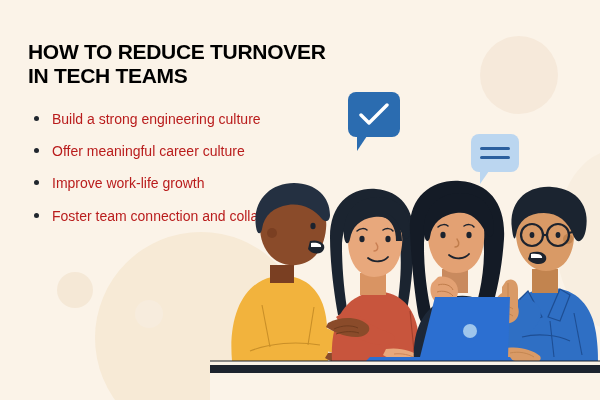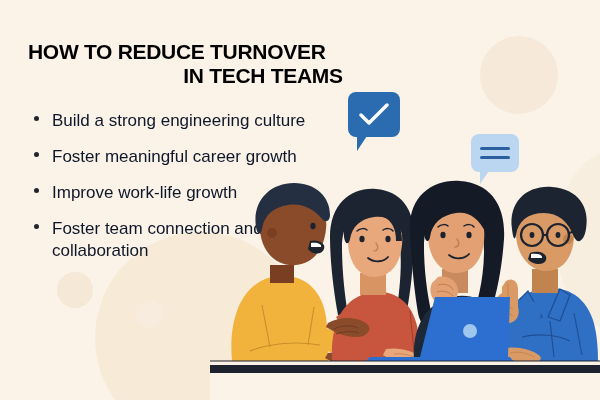--- a/index.html
+++ b/index.html
@@ -20,30 +20,30 @@
   .blob-small-left{left:57px;top:272px;width:36px;height:36px;background:#F5E8D6;}
   .blob-faint-mid{left:135px;top:300px;width:28px;height:28px;background:#F7ECDD;}
   .blob-right-edge{left:556px;top:150px;width:120px;height:180px;background:#F8EEE0;}
 
   
   .headline{
     position:absolute;left:28px;top:26px;width:470px;
     font-size:21px;font-weight:700;line-height:1.13;
     letter-spacing:-0.3px;color:#000000;text-transform:uppercase;
   }
-  .headline .l2{display:block;text-align:center;}
+  .headline .l2{display:block;}
 
   
   .bullets{
     position:absolute;left:30px;top:110px;width:290px;
     margin:0;padding:0;list-style:none;
   }
   .bullets li{
     position:relative;padding-left:22px;margin-bottom:14px;
-    font-size:17px;line-height:1.3;color:#0f172a;
+    font-size:14px;line-height:1.3;color:#b91c1c;
   }
   .bullets li:last-child{margin-bottom:0;}
   .bullets li .dot{
     position:absolute;left:4px;top:6px;width:5px;height:5px;
     border-radius:50%;background:#20262E;
   }
 
   
   .bubble{position:absolute;}
   .bubble .body{position:relative;border-radius:8px;width:100%;height:100%;}
@@ -93,21 +93,21 @@
     <span class="l2">IN TECH TEAMS</span>
   </h1>
 
   <ul class="bullets">
     <li>
       <span class="dot"></span>
       <span>Build a strong engineering culture</span>
     </li>
     <li>
       <span class="dot"></span>
-      <span>Foster meaningful career growth</span>
+      <span>Offer meaningful career culture</span>
     </li>
     <li>
       <span class="dot"></span>
       <span>Improve work-life growth</span>
     </li>
     <li>
       <span class="dot"></span>
       <span>Foster team connection and collaboration</span>
     </li>
   </ul>

